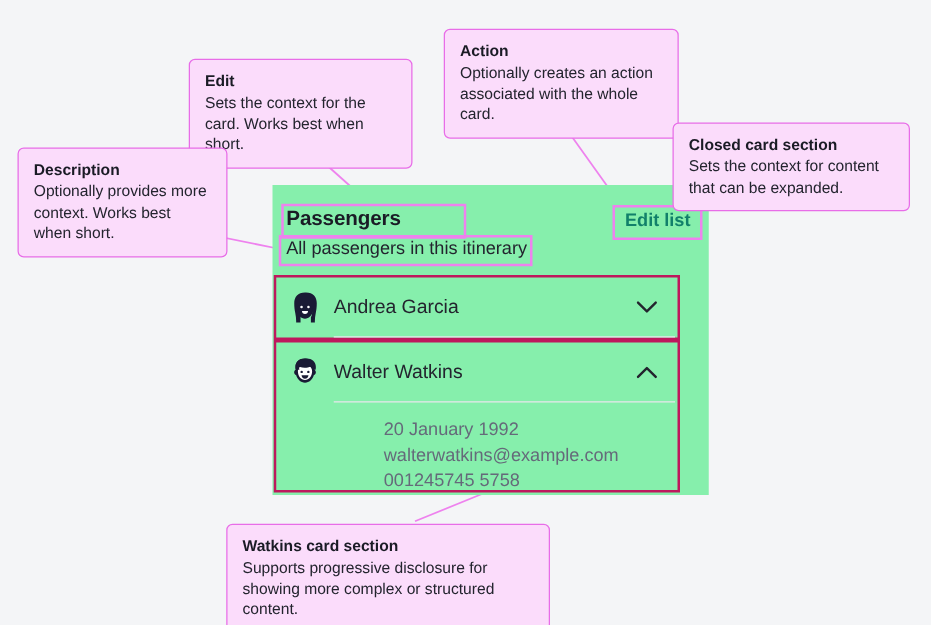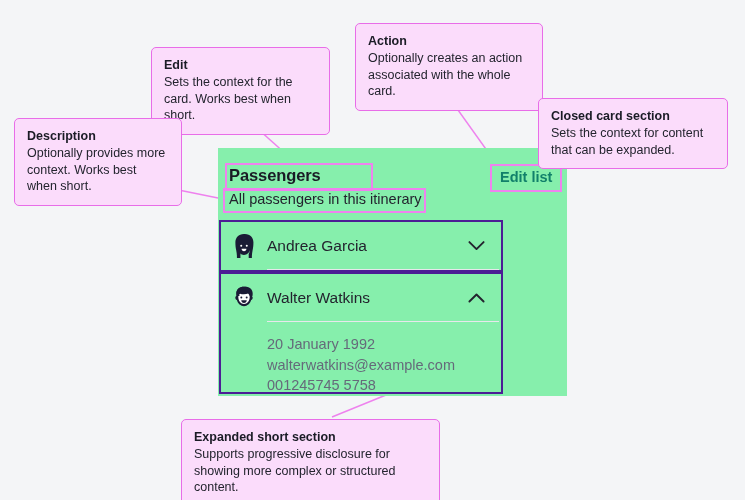--- a/index.html
+++ b/index.html
@@ -103,23 +103,23 @@
     font-size: 14.5px;
     font-weight: bold;
     color: #11806a;
     white-space: nowrap;
   }
 
   
   .section {
     position: absolute;
     left: 1px;
-    width: 284px;
+    width: 325px;
     box-sizing: border-box;
-    border: 2px solid #4c1d95;
+    border: 2px solid #be185d;
   }
   .section.closed {
     top: 72px;
     height: 52px;
   }
   .section.expanded {
     top: 124px;
     height: 122px;
   }
 
@@ -172,20 +172,21 @@
     position: absolute;
     left: 46px;
     top: 60px;
     display: block;
   }
   .details div {
     font-size: 14.5px;
     color: #656a7a;
     line-height: 20.5px;
     white-space: nowrap;
+    margin-left: 40px;
   }
 
   
   .callout {
     position: absolute;
     background: #fbdcfb;
     border: 1.6px solid #e86de8;
     border-radius: 5px;
     box-sizing: border-box;
     padding: 9px 12px 10px 12px;
@@ -295,17 +296,17 @@
     <div class="c-title">Closed card section</div>
     <div class="c-body">Sets the context for content that can be expanded.</div>
   </div>
 
   <div class="callout" id="callout-description">
     <div class="c-title">Description</div>
     <div class="c-body">Optionally provides more context. Works best when short.</div>
   </div>
 
   <div class="callout" id="callout-expanded">
-    <div class="c-title">Expanded short section</div>
+    <div class="c-title">Watkins card section</div>
     <div class="c-body">Supports progressive disclosure for showing more complex or structured content.</div>
   </div>
 
 </div>
 
 </body></html>

